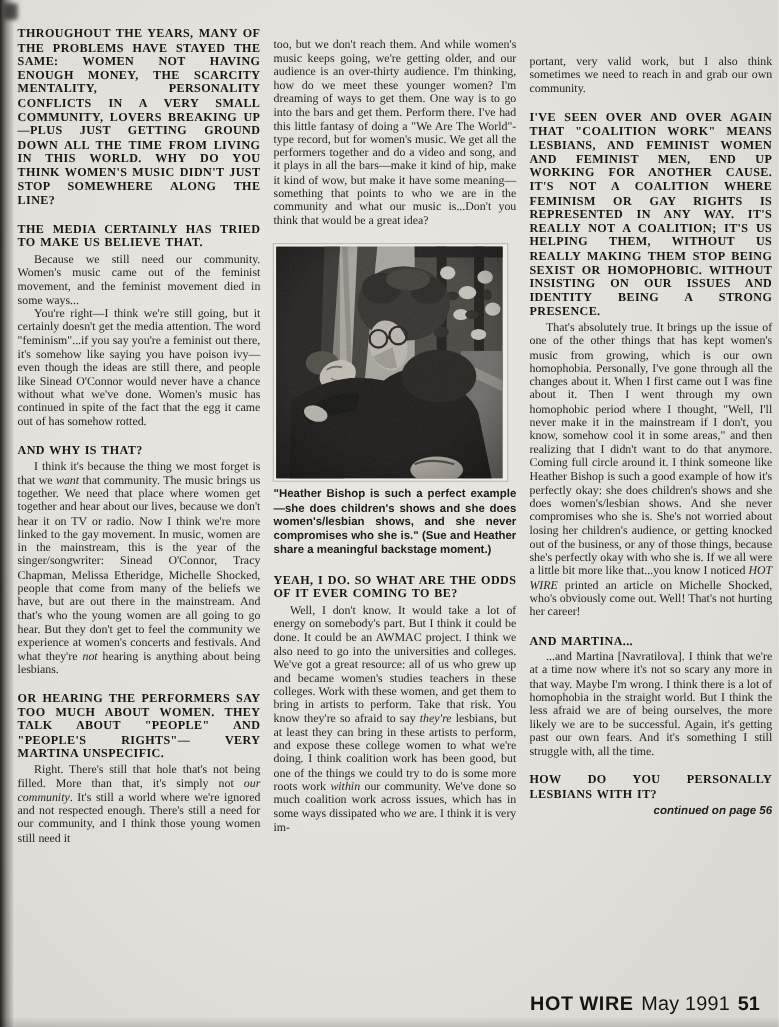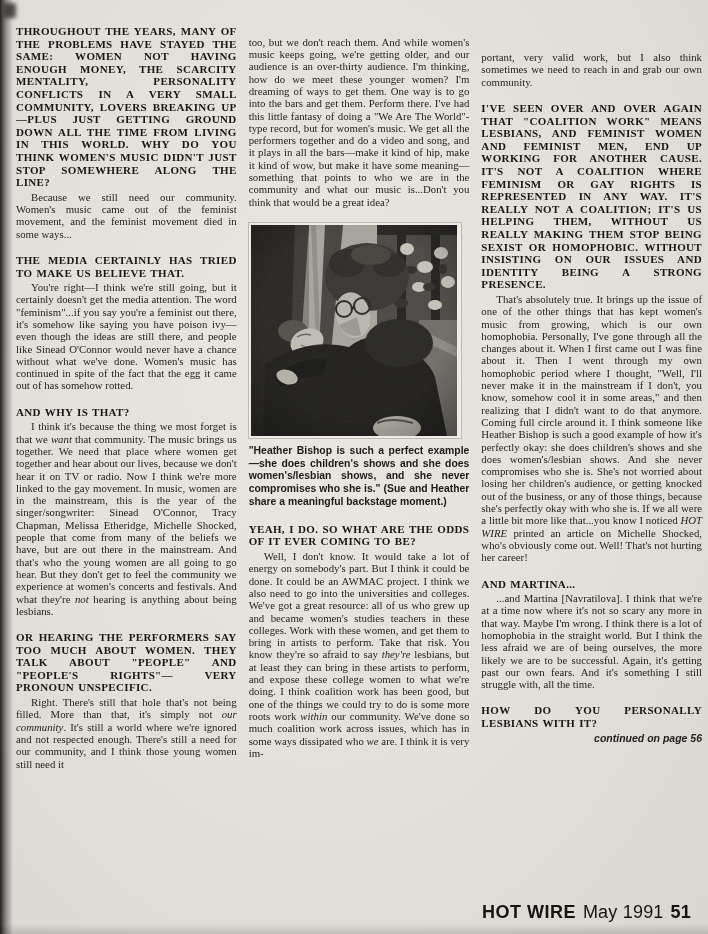--- a/index.html
+++ b/index.html
@@ -65,26 +65,26 @@
 </head>
 <body>
 
 <div class="edge-left"></div>
 <div class="corner-smudge"></div>
 <div class="bottom-shade"></div>
 
 <div class="cols">
   <div class="col">
       <div class="block question">THROUGHOUT THE YEARS, MANY OF THE PROBLEMS HAVE STAYED THE SAME: WOMEN NOT HAVING ENOUGH MONEY, THE SCARCITY MENTALITY, PERSONALITY CONFLICTS IN A VERY SMALL COMMUNITY, LOVERS BREAKING UP—PLUS JUST GETTING GROUND DOWN ALL THE TIME FROM LIVING IN THIS WORLD. WHY DO YOU THINK WOMEN'S MUSIC DIDN'T JUST STOP SOMEWHERE ALONG THE LINE?</div>
+      <div class="block question">THE MEDIA CERTAINLY HAS TRIED TO MAKE US BELIEVE THAT.</div>
       <div class="block answer">Because we still need our community. Women's music came out of the feminist movement, and the feminist movement died in some ways...</div>
-      <div class="block question">THE MEDIA CERTAINLY HAS TRIED TO MAKE US BELIEVE THAT.</div>
       <div class="block answer">You're right—I think we're still going, but it certainly doesn't get the media attention. The word "feminism"...if you say you're a feminist out there, it's somehow like saying you have poison ivy—even though the ideas are still there, and people like Sinead O'Connor would never have a chance without what we've done. Women's music has continued in spite of the fact that the egg it came out of has somehow rotted.</div>
       <div class="block question">AND WHY IS THAT?</div>
       <div class="block answer">I think it's because the thing we most forget is that we <em>want</em> that community. The music brings us together. We need that place where women get together and hear about our lives, because we don't hear it on TV or radio. Now I think we're more linked to the gay movement. In music, women are in the mainstream, this is the year of the singer/songwriter: Sinead O'Connor, Tracy Chapman, Melissa Etheridge, Michelle Shocked, people that come from many of the beliefs we have, but are out there in the mainstream. And that's who the young women are all going to go hear. But they don't get to feel the community we experience at women's concerts and festivals. And what they're <em>not</em> hearing is anything about being lesbians.</div>
-      <div class="block question">OR HEARING THE PERFORMERS SAY TOO MUCH ABOUT WOMEN. THEY TALK ABOUT "PEOPLE" AND "PEOPLE'S RIGHTS"— VERY PRONOUN UNSPECIFIC.</div>
+      <div class="block question">OR HEARING THE PERFORMERS SAY TOO MUCH ABOUT WOMEN. THEY TALK ABOUT "PEOPLE" AND "PEOPLE'S RIGHTS"— VERY MARTINA UNSPECIFIC.</div>
       <div class="block answer">Right. There's still that hole that's not being filled. More than that, it's simply not <em>our community</em>. It's still a world where we're ignored and not respected enough. There's still a need for our community, and I think those young women still need it</div>
     </div>
   <div class="col">
       <div class="block answer noindent">too, but we don't reach them. And while women's music keeps going, we're getting older, and our audience is an over-thirty audience. I'm thinking, how do we meet these younger women? I'm dreaming of ways to get them. One way is to go into the bars and get them. Perform there. I've had this little fantasy of doing a "We Are The World"-type record, but for women's music. We get all the performers together and do a video and song, and it plays in all the bars—make it kind of hip, make it kind of wow, but make it have some meaning—something that points to who we are in the community and what our music is...Don't you think that would be a great idea?</div>
   <figure class="photo-figure">
     <svg viewBox="0 0 206 211" xmlns="http://www.w3.org/2000/svg">
       <defs>
         <filter id="grain" x="0" y="0" width="100%" height="100%">
           <feTurbulence type="fractalNoise" baseFrequency="0.9" numOctaves="2" result="n"></feTurbulence>
           <feColorMatrix in="n" type="matrix" values="0 0 0 0 0.5  0 0 0 0 0.5  0 0 0 0 0.5  0 0 0 0.5 0"></feColorMatrix>

